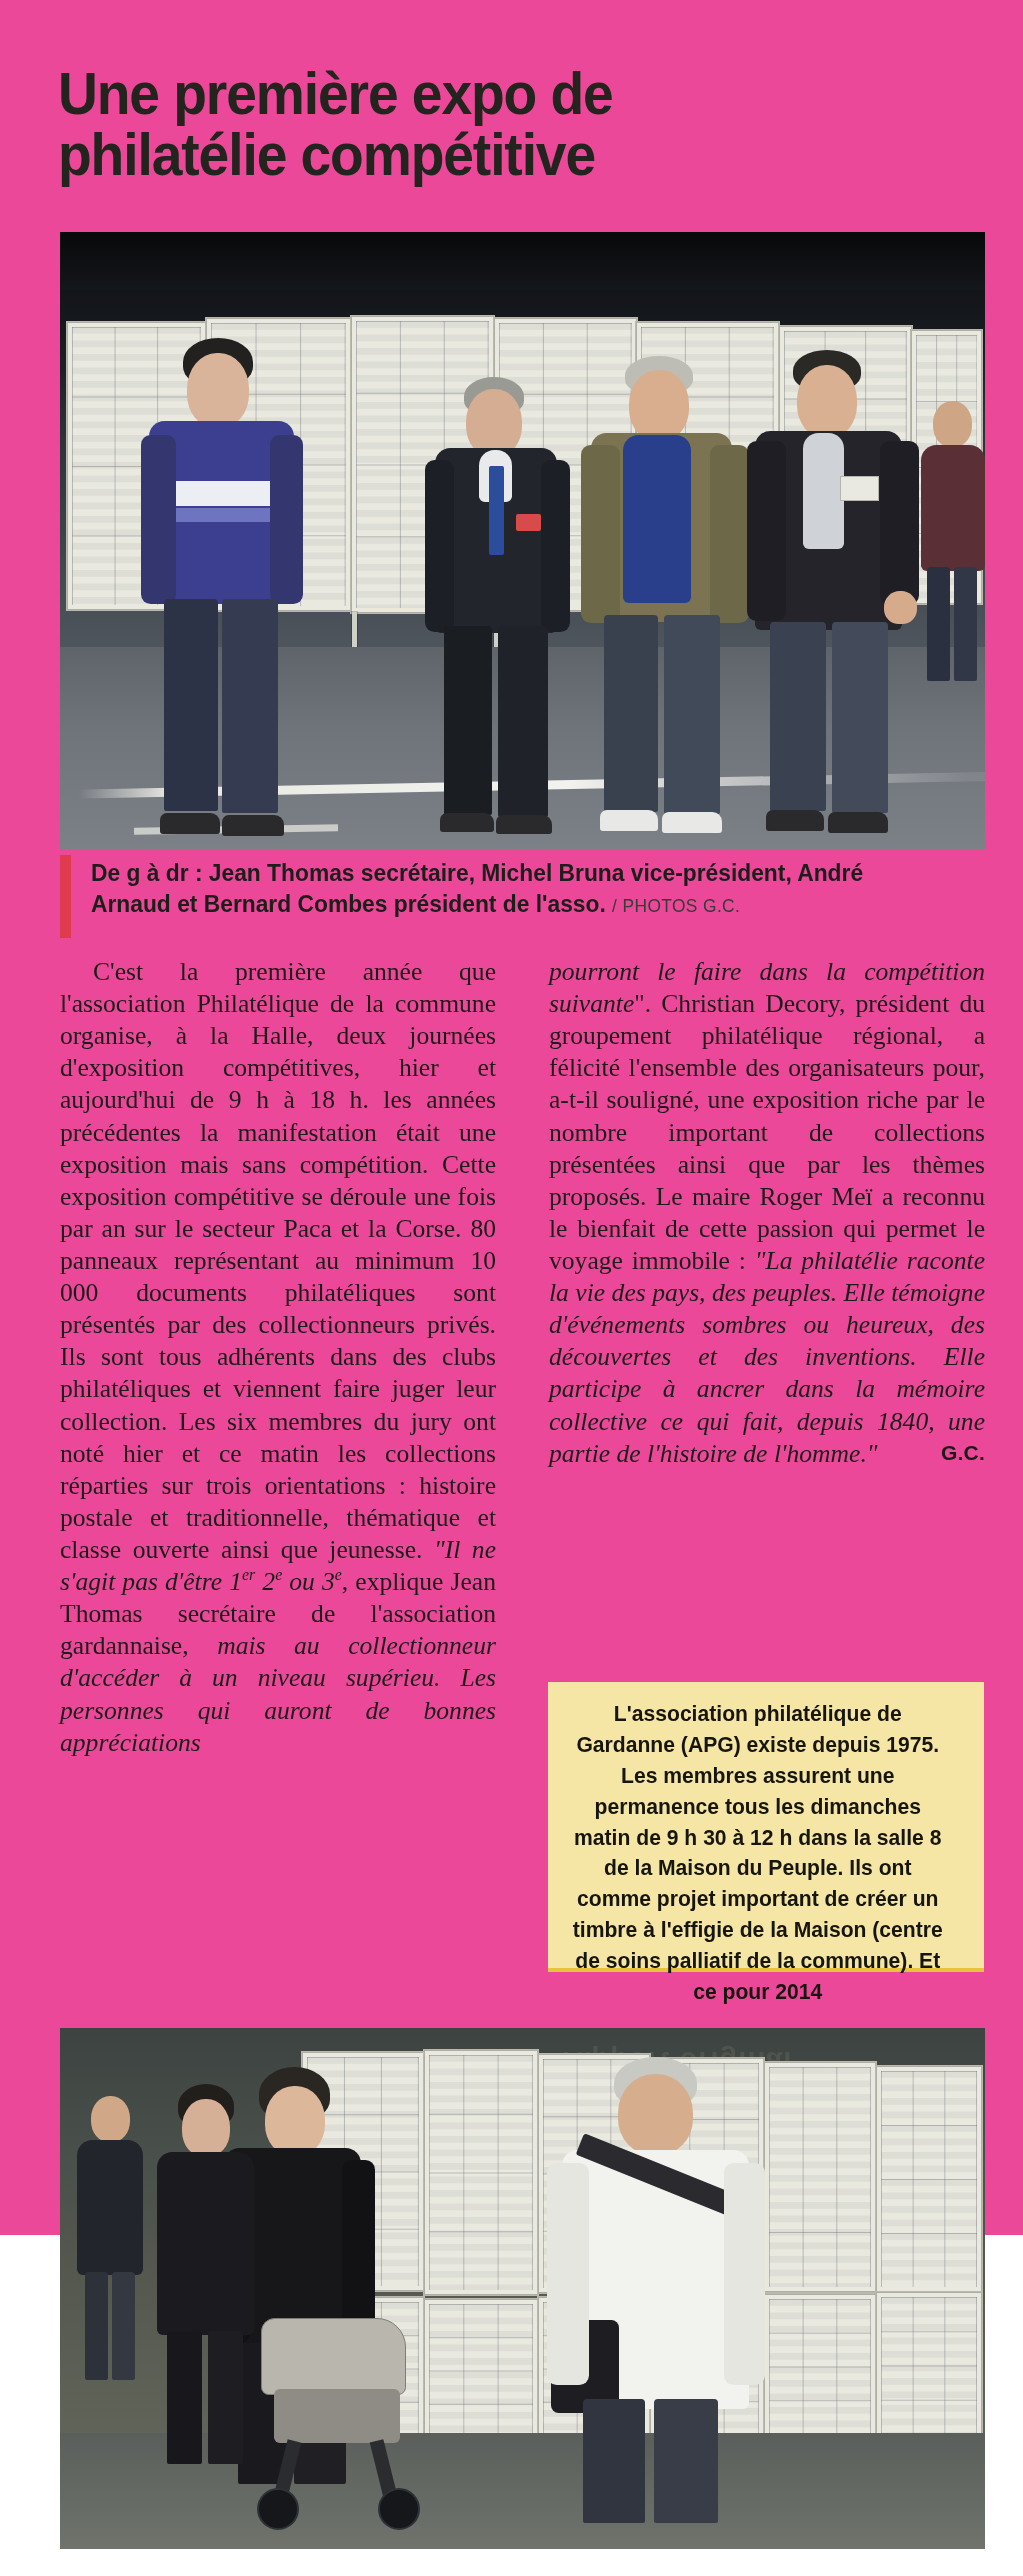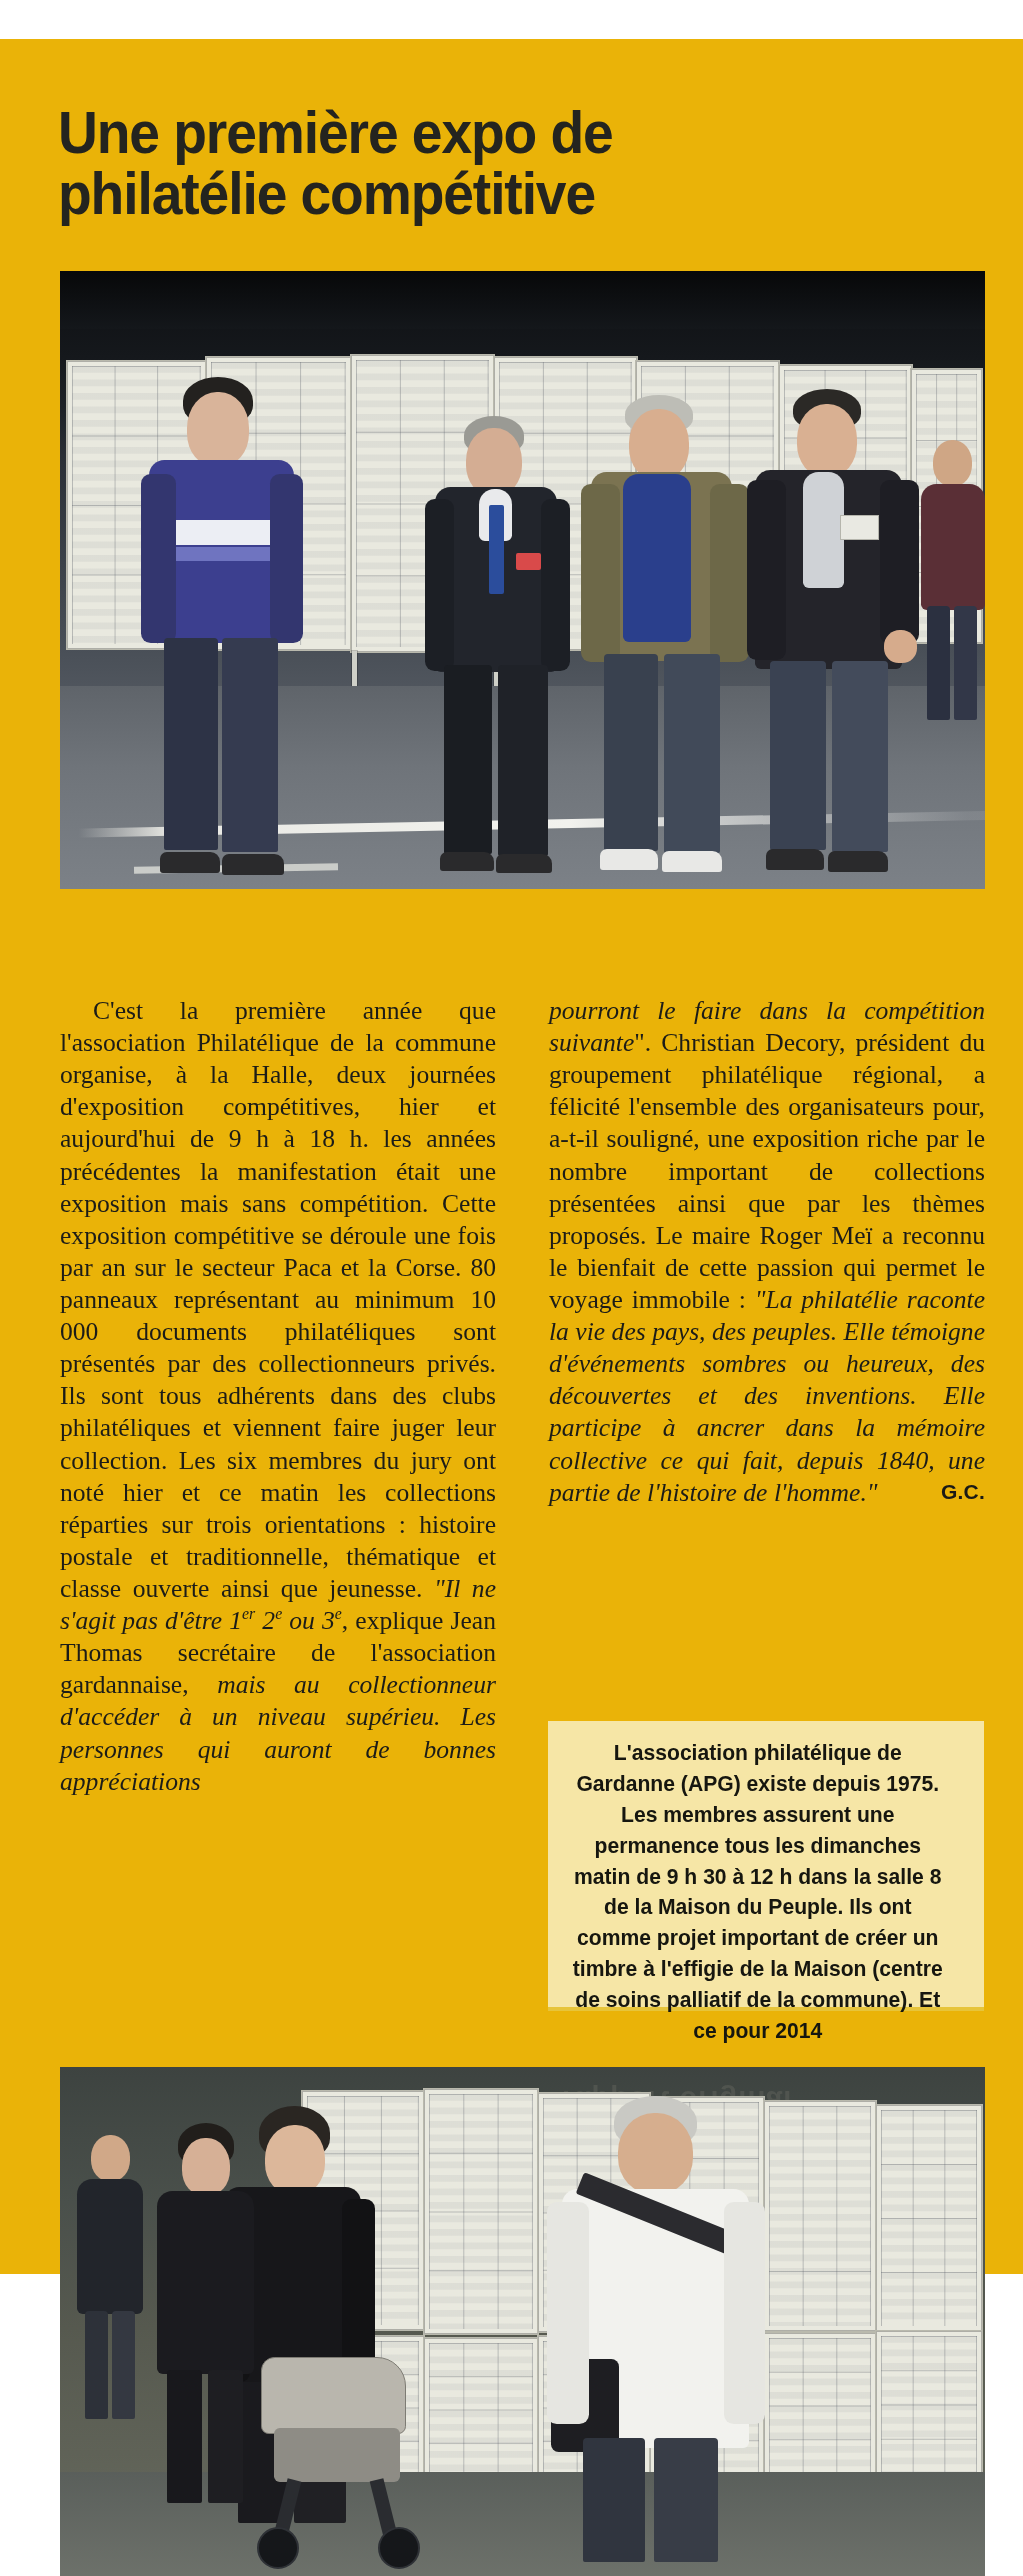--- a/index.html
+++ b/index.html
@@ -7,22 +7,21 @@
   body {
     width:1023px; height:2576px;
     background:#ffffff;
     font-family:"Liberation Serif", serif;
     position:relative;
     overflow:hidden;
   }
   .page {
     position:relative;
     width:1023px; height:2235px;
-    background:#eab308;
-    margin-top:39px;
+    background:#ec4899;
   }
   
   .headline {
     position:absolute;
     left:58px; top:23px; width:927px;
     font-family:"Liberation Sans", sans-serif;
     font-weight:bold;
     font-size:60px;
     line-height:1.02;
     letter-spacing:-1.2px;
@@ -305,20 +304,27 @@
     <div class="person" style="left:859px; top:169px; width:68px; height:290px;">
       <div class="head" style="left:13.5px; top:0;   width:39px; height:46px; background:#cfa685;"></div>
       <div class="torso" style="left:1.9px;  top:44px; width:64px; height:126px; background:#5a2f36;"></div>
       <div class="legs" style="left:7.7px;  top:166px; width:52px; height:116px;">
         <div class="leg" style="left:0;  top:0; width:23px; height:114px; background:#2b3040;"></div>
         <div class="leg" style="left:27px; top:0; width:23px; height:114px; background:#323748;"></div>
       </div>
     </div>
   </div>
 
+  <div class="caption-wrap">
+    <div class="caption-bar"></div>
+    <div class="caption-text">
+      <span>De g à dr : Jean Thomas secrétaire, Michel Bruna vice-président, André Arnaud et Bernard Combes président de l'asso.</span>
+      <span class="caption-credit">/ PHOTOS G.C.</span>
+    </div>
+  </div>
 
   <div class="cols">
 
     <div class="col left">
       <p class="indent"><span>C'est la première année que l'association Philatélique de la commune organise, à la Halle, deux journées d'exposition compétitives, hier et aujourd'hui de 9 h à 18 h. les années précédentes la manifestation était une exposition mais sans compétition. Cette exposition compétitive se déroule une fois par an sur le secteur Paca et la Corse. 80 panneaux représentant au minimum 10 000 documents philatéliques sont présentés par des collectionneurs privés. Ils sont tous adhérents dans des clubs philatéliques et viennent faire juger leur collection. Les six membres du jury ont noté hier et ce matin les collections réparties sur trois orientations : histoire postale et traditionnelle, thématique et classe ouverte ainsi que jeunesse. </span><em><span>"Il ne s'agit pas d'être 1</span><sup>er</sup><span> 2</span><sup>e</sup><span> ou 3</span><sup>e</sup></em><span>, explique Jean Thomas secrétaire de l'association gardannaise, </span><em>mais au collectionneur d'accéder à un niveau supérieu. Les personnes qui auront de bonnes appréciations</em></p>
     </div>
 
     <div class="col right">
       <p><em>pourront le faire dans la compétition suivante</em><span>". Christian Decory, président du groupement philatélique régional, a félicité l'ensemble des organisateurs pour, a-t-il souligné, une exposition riche par le nombre important de collections présentées ainsi que par les thèmes proposés. Le maire Roger Meï a reconnu le bienfait de cette passion qui permet le voyage immobile : </span><em>"La philatélie raconte la vie des pays, des peuples. Elle témoigne d'événements sombres ou heureux, des découvertes et des inventions. Elle participe à ancrer dans la mémoire collective ce qui fait, depuis 1840, une partie de l'histoire de l'homme."</em><span class="sig">G.C.</span></p>
     </div>

